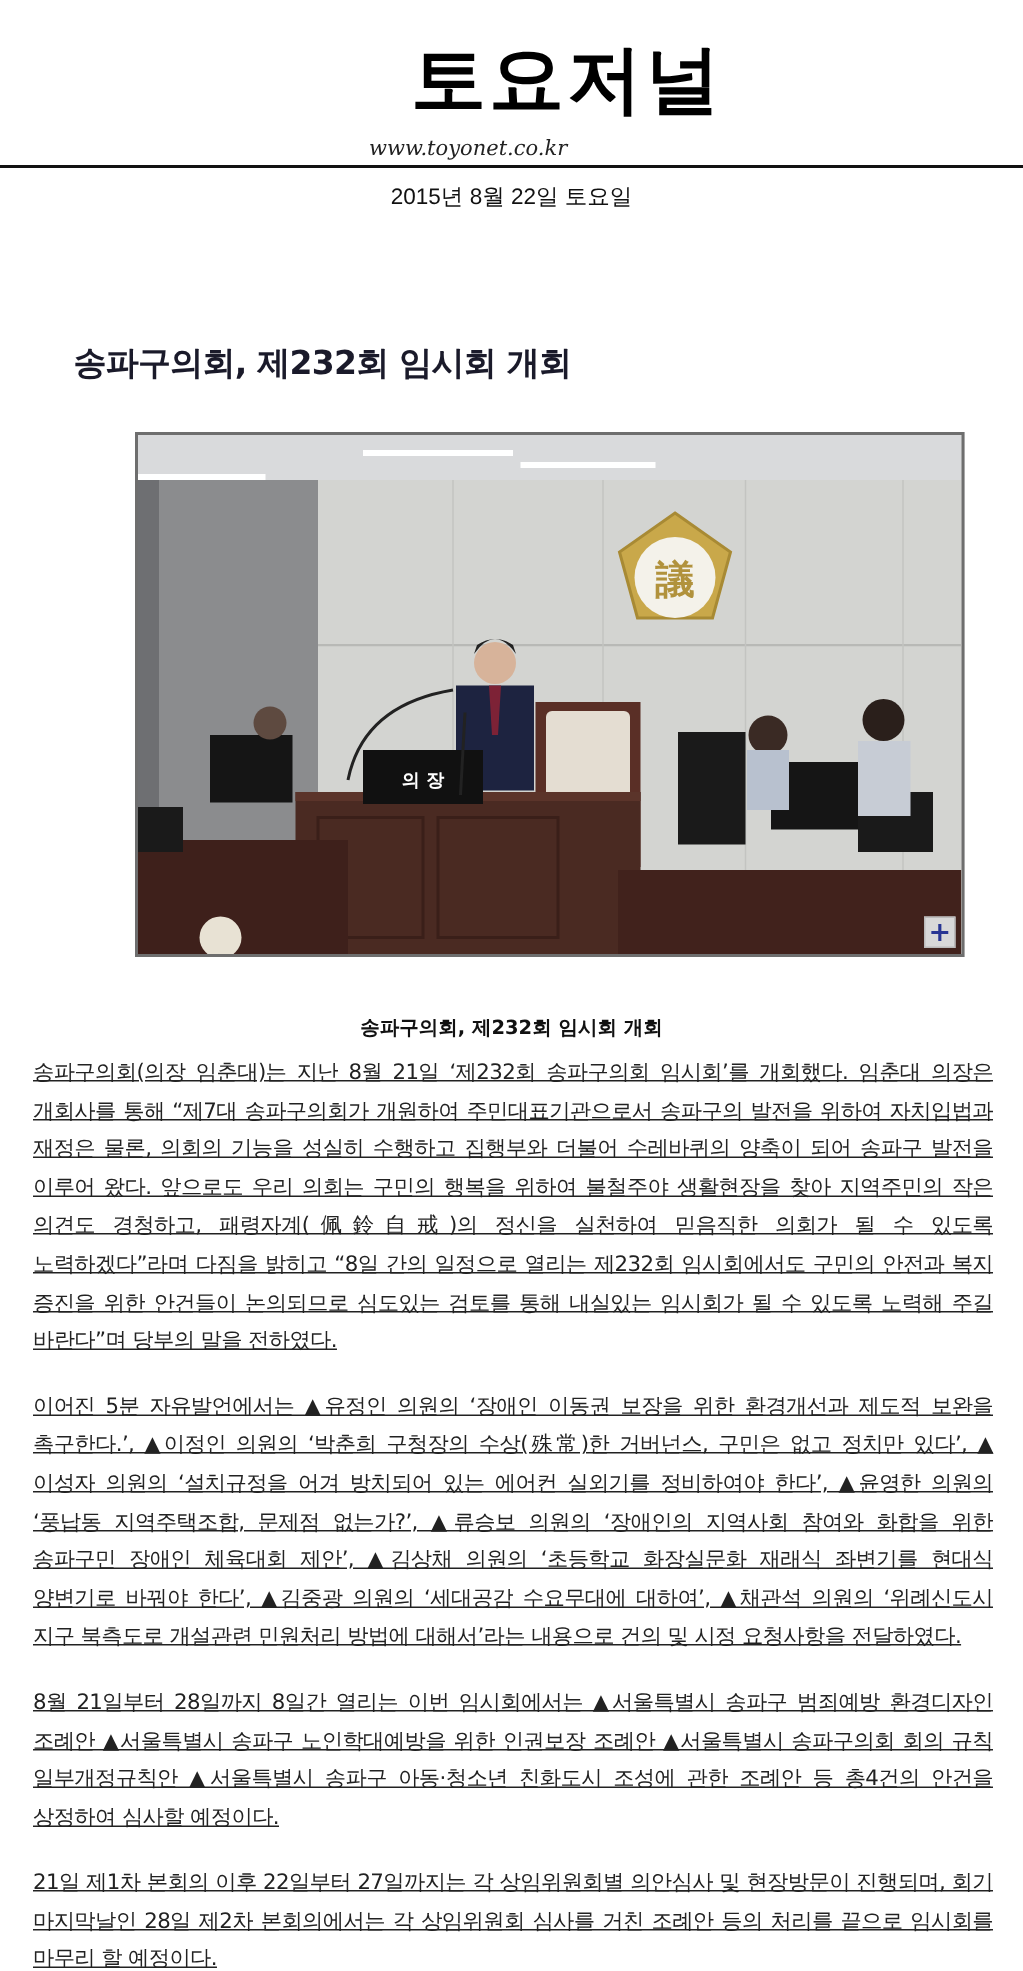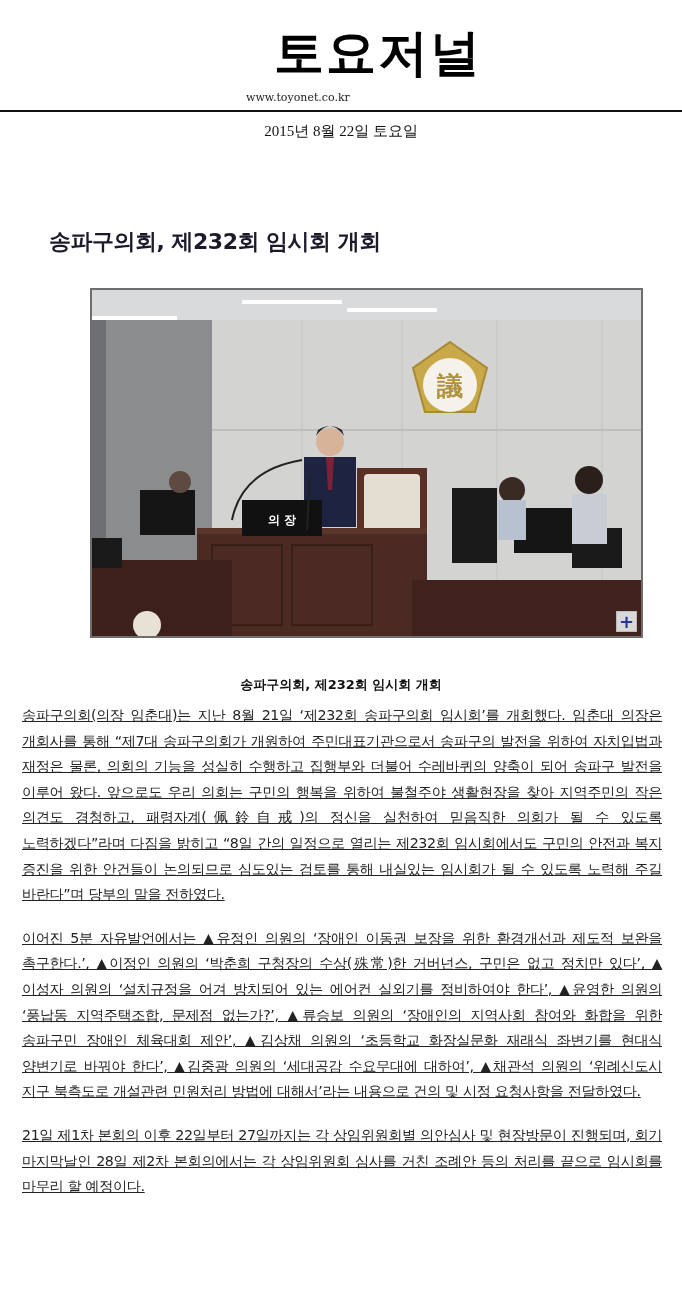--- a/index.html
+++ b/index.html
@@ -10,26 +10,26 @@
     .masthead { position: absolute; left: 0; top: 0; width: 682px; height: 110px; }
     .logo {
       position: absolute; left: 244px; top: 18px; width: 250px; height: 70px;
       font-family: "DejaVu Sans", sans-serif; font-weight: bold; font-size: 50px;
       letter-spacing: 2px; line-height: 70px; color: #000; white-space: nowrap;
       transform: scaleX(1.0);
       margin-left: 30px;
     }
     .logo-url {
       position: absolute; left: 246px; top: 91px; font-family: "DejaVu Serif", serif;
-      font-size: 11px; color: #222;
+      font-size: 14px; color: #222; font-style: italic;
     }
     .rule { position: absolute; left: 0; top: 110px; width: 682px; height: 2px; background: #111; }
     .date {
       position: absolute; left: 0; top: 122px; width: 682px; text-align: center;
-      font-family: Liberation Serif, serif; font-size: 15px; color: #111;
+      font-family: Liberation Sans, sans-serif; font-size: 15px; color: #111;
     }
     .headline {
       position: absolute; left: 49px; top: 212px; font-size: 22px; color: #1a1a2a;
       letter-spacing: -0.5px; font-family: "DejaVu Sans", sans-serif;
     }
     .photo-frame {
       position: absolute; left: 90px; top: 288px; width: 553px; height: 350px;
       border: 2px solid #6e6e6e; box-sizing: border-box; overflow: hidden; background: #cfd0cf;
     }
     .photo-frame svg { display: block; }
@@ -121,14 +121,15 @@
     <rect x="480" y="204" width="35" height="50" fill="#c7ccd5"></rect>
   </svg>
   <div class="expand-btn">+</div>
 </div>
 
 <div class="caption">송파구의회, 제232회 임시회 개회</div>
 
 <div class="body-text">
   <p>송파구의회(의장 임춘대)는 지난 8월 21일 ‘제232회 송파구의회 임시회’를 개회했다. 임춘대 의장은 개회사를 통해 “제7대 송파구의회가 개원하여 주민대표기관으로서 송파구의 발전을 위하여 자치입법과 재정은 물론, 의회의 기능을 성실히 수행하고 집행부와 더불어 수레바퀴의 양축이 되어 송파구 발전을 이루어 왔다. 앞으로도 우리 의회는 구민의 행복을 위하여 불철주야 생활현장을 찾아 지역주민의 작은 의견도 경청하고, 패령자계(佩鈴自戒)의 정신을 실천하여 믿음직한 의회가 될 수 있도록 노력하겠다”라며 다짐을 밝히고 “8일 간의 일정으로 열리는 제232회 임시회에서도 구민의 안전과 복지 증진을 위한 안건들이 논의되므로 심도있는 검토를 통해 내실있는 임시회가 될 수 있도록 노력해 주길 바란다”며 당부의 말을 전하였다.</p>
   <p>이어진 5분 자유발언에서는 ▲유정인 의원의 ‘장애인 이동권 보장을 위한 환경개선과 제도적 보완을 촉구한다.’, ▲이정인 의원의 ‘박춘희 구청장의 수상(殊常)한 거버넌스, 구민은 없고 정치만 있다’, ▲이성자 의원의 ‘설치규정을 어겨 방치되어 있는 에어컨 실외기를 정비하여야 한다’, ▲윤영한 의원의 ‘풍납동 지역주택조합, 문제점 없는가?’, ▲류승보 의원의 ‘장애인의 지역사회 참여와 화합을 위한 송파구민 장애인 체육대회 제안’, ▲김상채 의원의 ‘초등학교 화장실문화 재래식 좌변기를 현대식 양변기로 바꿔야 한다’, ▲김중광 의원의 ‘세대공감 수요무대에 대하여’, ▲채관석 의원의 ‘위례신도시 지구 북측도로 개설관련 민원처리 방법에 대해서’라는 내용으로 건의 및 시정 요청사항을 전달하였다.</p>
+  <p>8월 21일부터 28일까지 8일간 열리는 이번 임시회에서는 ▲서울특별시 송파구 범죄예방 환경디자인 조례안 ▲서울특별시 송파구 노인학대예방을 위한 인권보장 조례안 ▲서울특별시 송파구의회 회의 규칙 일부개정규칙안 ▲서울특별시 송파구 아동·청소년 친화도시 조성에 관한 조례안 등 총4건의 안건을 상정하여 심사할 예정이다.</p>
   <p>21일 제1차 본회의 이후 22일부터 27일까지는 각 상임위원회별 의안심사 및 현장방문이 진행되며, 회기 마지막날인 28일 제2차 본회의에서는 각 상임위원회 심사를 거친 조례안 등의 처리를 끝으로 임시회를 마무리 할 예정이다.</p>
 </div>
 
 </body></html>

